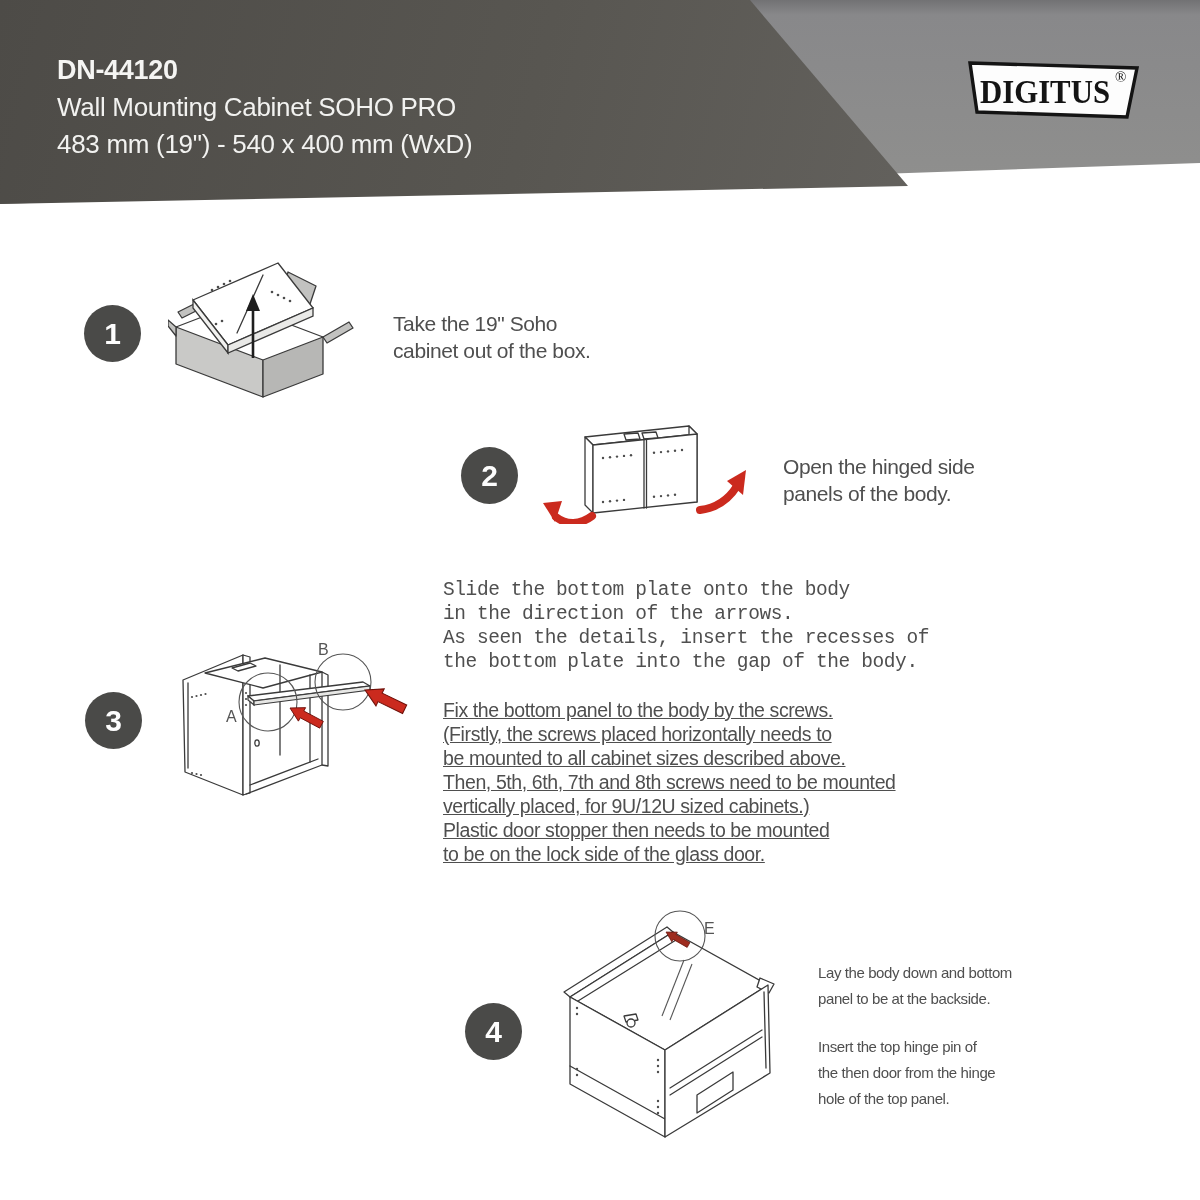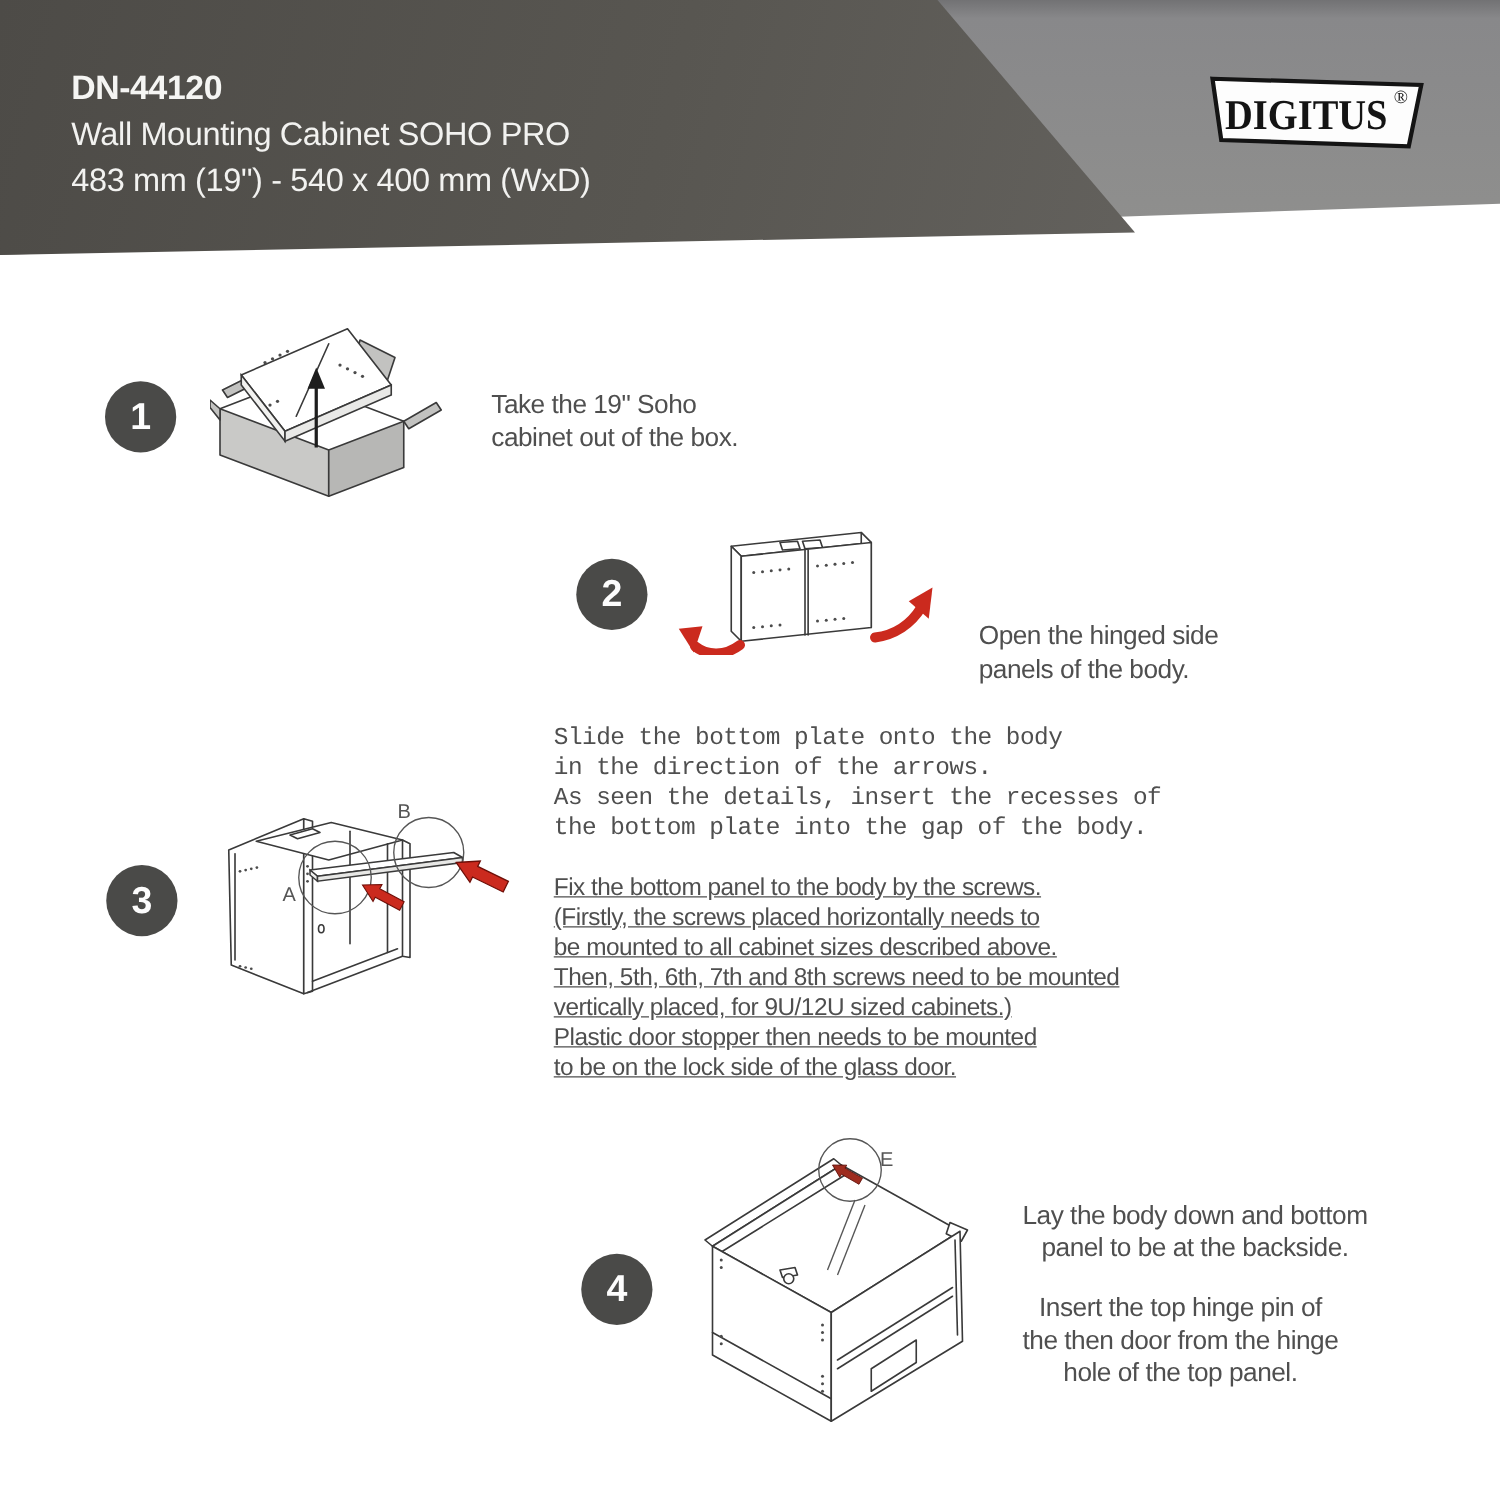--- a/index.html
+++ b/index.html
@@ -20,21 +20,21 @@
   .logo-svg{left:945px;top:55px;}
 
   
   .step-badge{width:57px;height:57px;border-radius:50%;background:#4a4a48;
     display:flex;align-items:center;justify-content:center;
     color:#fdfdfd;font-size:30px;font-weight:bold;}
 
   
   .instr{white-space:pre-line;color:#4f4f4f;letter-spacing:-0.4px;}
   .t-lg{font-size:21px;line-height:27px;}
-  .t-md{font-size:21px;line-height:26px;text-align:center;}
+  .t-md{font-size:15px;line-height:26px;}
   .t-sm{font-size:19.5px;line-height:24px;}
 
   .part-label{color:#555;font-size:16px;letter-spacing:0.5px;}
 
   svg{display:block;}
   .line{fill:none;stroke:#3a3a3a;stroke-width:1.3;stroke-linejoin:round;stroke-linecap:round;}
   .wfill{fill:#ffffff;stroke:#3a3a3a;stroke-width:1.3;stroke-linejoin:round;}
   .card1{fill:#c9c9c7;stroke:#3a3a3a;stroke-width:1.3;stroke-linejoin:round;}
   .card2{fill:#b7b7b5;stroke:#3a3a3a;stroke-width:1.3;stroke-linejoin:round;}
   .card3{fill:#c2c2c0;stroke:#3a3a3a;stroke-width:1.3;stroke-linejoin:round;}
@@ -137,21 +137,21 @@
   <g>
     <path d="M52,92 C40,101 26,101 16,93" stroke="#cb2a1e" stroke-width="8" fill="none" stroke-linecap="round"></path>
     <polygon points="3,79 22,77 15,98" fill="#cb2a1e"></polygon>
   </g>
   <g>
     <path d="M160,86 C176,84 189,75 197,62" stroke="#cb2a1e" stroke-width="8" fill="none" stroke-linecap="round"></path>
     <polygon points="206,46 187,57 203,71" fill="#cb2a1e"></polygon>
   </g>
 </svg>
 
-<div class="abs instr t-lg" style="left:783px;top:453px;margin-top:42px;">Open the hinged side
+<div class="abs instr t-lg" style="left:783px;top:453px;">Open the hinged side
 panels of the body.</div>
 
 <div class="abs step-badge" style="left:85px;top:692px;">
   <span>3</span>
 </div>
 
 <svg class="abs" style="left:180px;top:635px;" width="240" height="218" viewBox="0 0 240 218">
 
   <polygon class="wfill" points="3,45 63,20 63,160 5,137"></polygon>
   <line class="line" x1="8" y1="48" x2="8" y2="133"></line>

